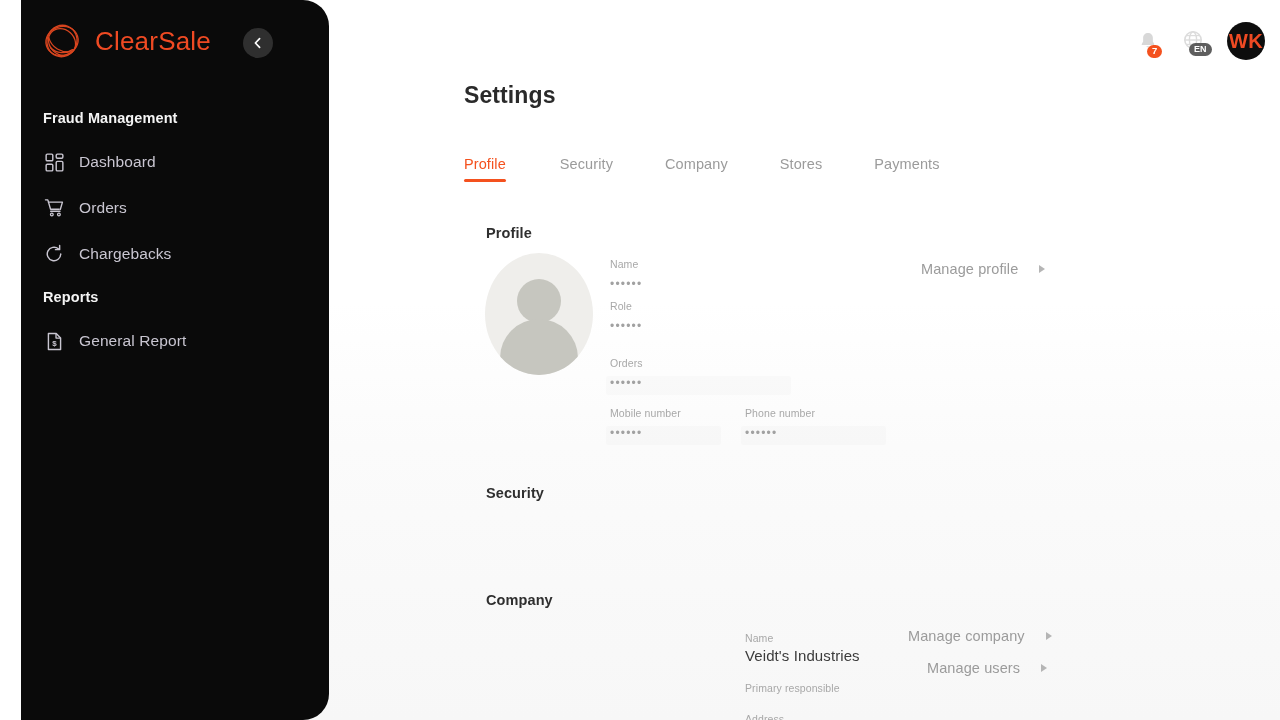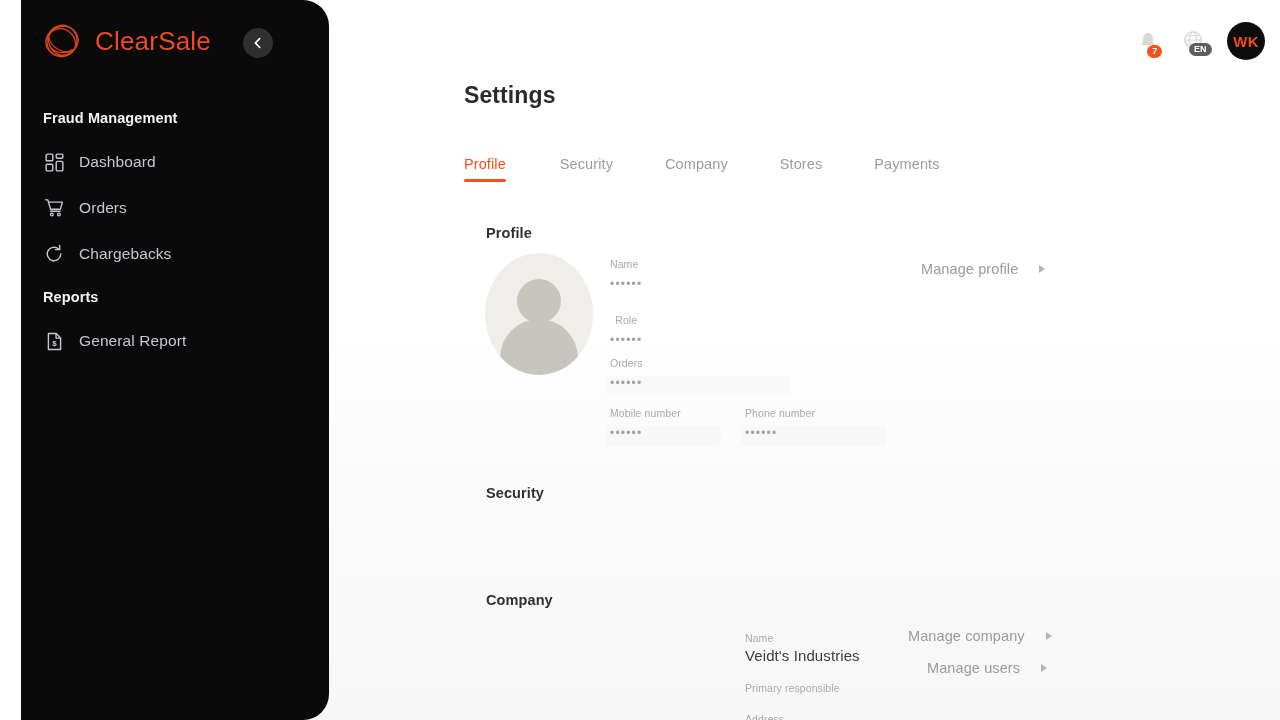--- a/index.html
+++ b/index.html
@@ -61,21 +61,21 @@
   .badge-count {
     position:absolute; left:10px; top:15px; background:#f4511e; color:#fff;
     font-size:9.5px; font-weight:700; border-radius:9px; padding:1px 5px 1.5px 5px; line-height:1.15;
   }
   .badge-lang {
     position:absolute; left:8px; top:14px; background:#5e5e5e; color:#fff;
     font-size:9px; font-weight:700; border-radius:8px; padding:1.5px 5px; line-height:1.1;
   }
   #avatar-initials {
     width:38px; height:38px; border-radius:50%; background:#0d0d0d; color:#ef4a23;
-    font-size:15px; font-weight:700; display:flex; align-items:center; justify-content:center;
+    font-size:20px; font-weight:700; display:flex; align-items:center; justify-content:center;
     letter-spacing:0.3px; cursor:pointer;
   }
 
   #page-title {
     position:absolute; left:206px; top:82px;
     font-size:23px; font-weight:700; color:#2a2a2a; letter-spacing:0.1px;
   }
 
   
   #tabs { position:absolute; left:206px; top:156px; display:flex; }
@@ -117,21 +117,21 @@
     position:absolute; left:50%; transform:translateX(-50%); bottom:-6px;
     width:78px; height:62px; border-radius:40px 40px 16px 16px; background:#c6c6bf;
   }
 
   .field { position:absolute; }
   .field .flabel { font-size:10.5px; color:#a8a8a8; letter-spacing:0.1px; }
   .field .fvalue { font-size:12px; color:#a1a1a1; letter-spacing:1.2px; margin-top:7px; }
   .field .fvalue.dark { font-size:15px; color:#3b3b3b; letter-spacing:0.1px; margin-top:3px; }
 
   #f-name   { left:352px; top:258px; }
-  #f-role   { left:352px; top:314px;text-align:center; }
+  #f-role   { left:352px; top:300px; }
   #f-email  { left:352px; top:357px; }
   #f-mobile { left:352px; top:407px; }
   #f-phone  { left:487px; top:407px; }
 
   
   .well {
     position:absolute; background:rgba(0,0,0,0.015); border-radius:2px;
   }
   #well-email  { left:348px; top:376px; width:185px; height:19px; }
   #well-mobile { left:348px; top:426px; width:115px; height:19px; }

